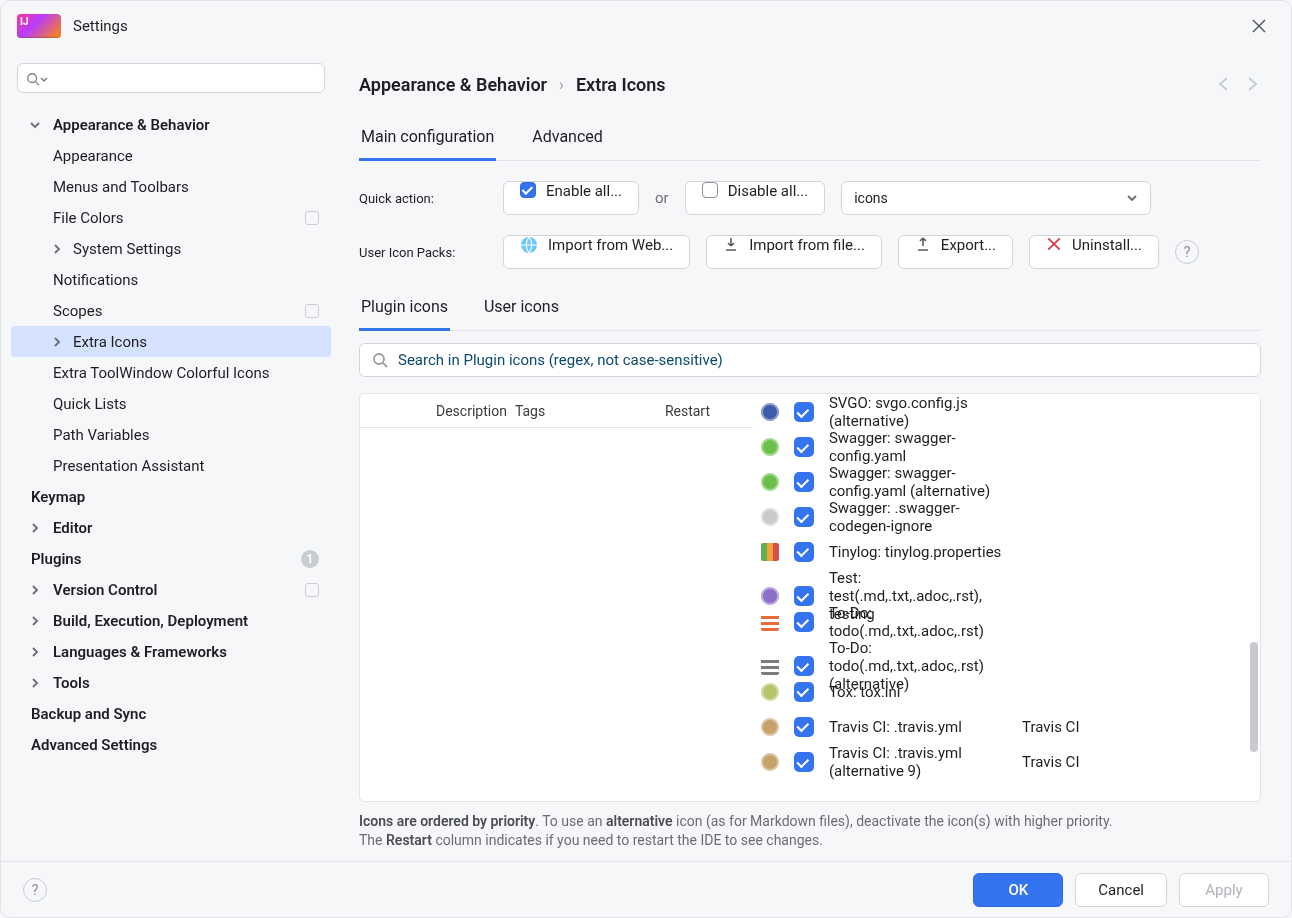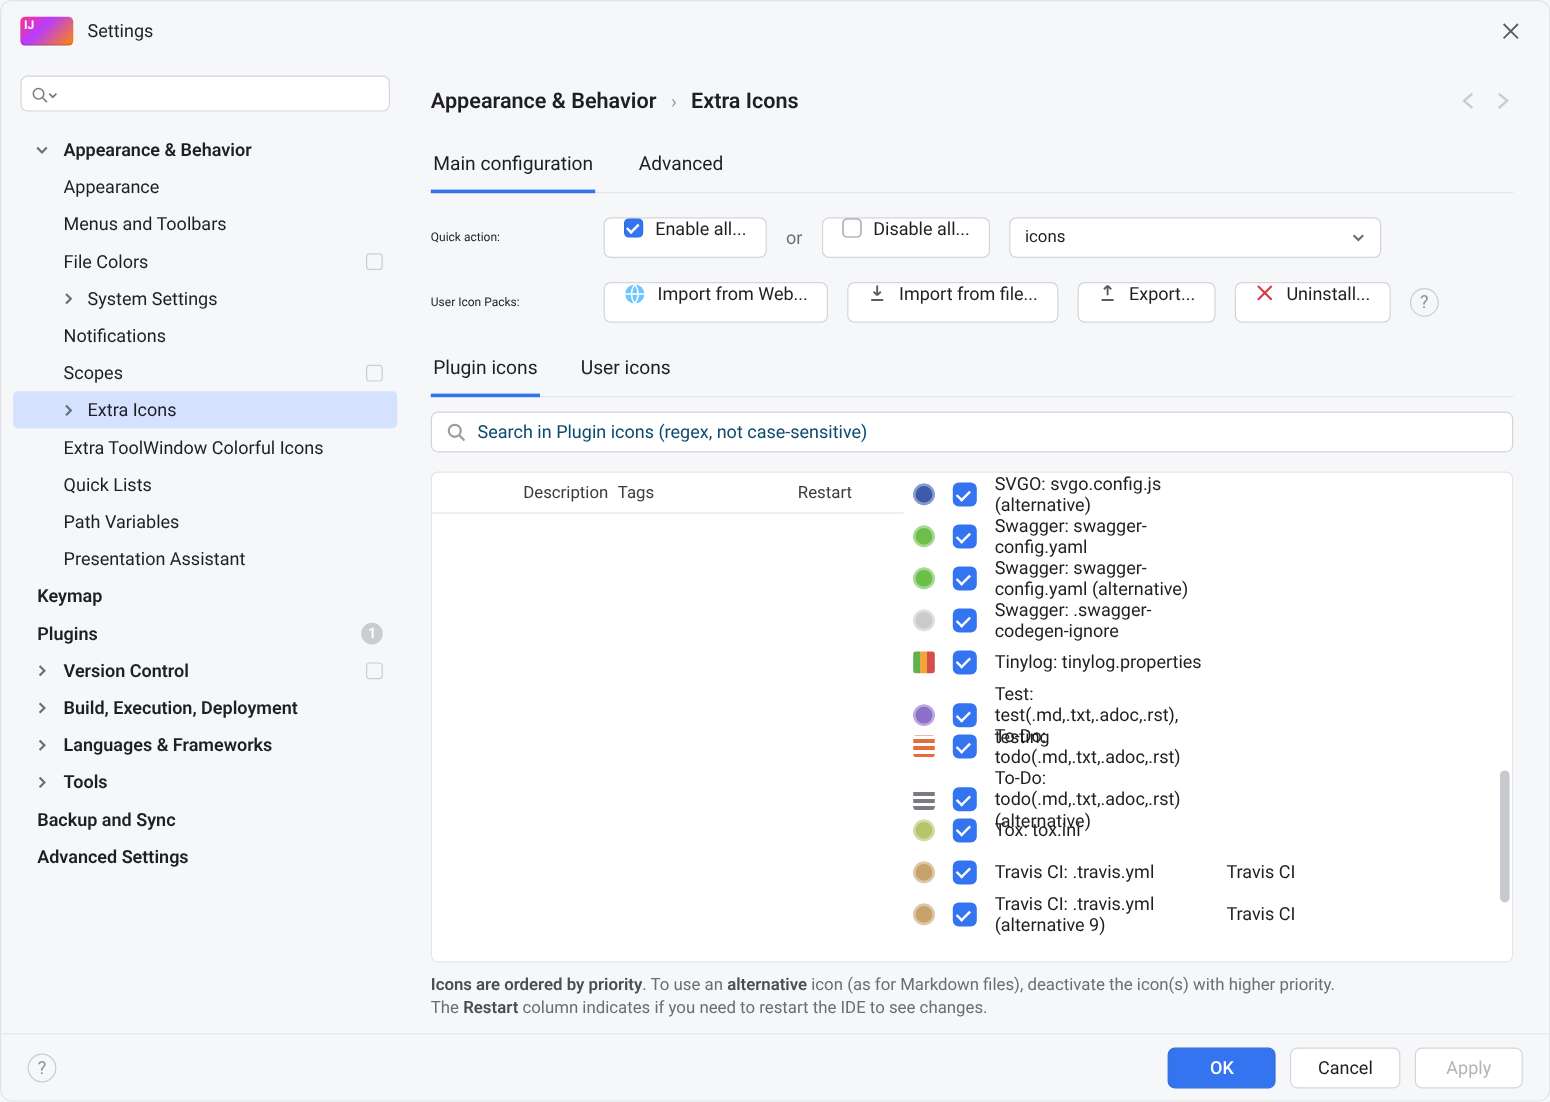--- a/index.html
+++ b/index.html
@@ -146,21 +146,21 @@
     border-bottom: 3px solid transparent;
     margin-bottom:-1px;
   }
   .tab.active { border-bottom-color: var(--accent); }
 
   .row {
     display:flex; align-items:center; gap:16px;
     margin-top:20px;
     flex-wrap:nowrap;
   }
-  .row-label { font-size:10px; width:128px; }
+  .row-label { font-size:13px; width:128px; }
   .btn {
     height:34px;
     border:1px solid var(--border);
     background:#fff;
     border-radius:6px;
     padding: 0 16px;
     display:inline-flex; gap:10px;
     font-size:15px; color:var(--text);
     cursor:pointer;
     white-space:nowrap;
@@ -379,20 +379,28 @@
           <div class="tree-item depth1">
             <span>Presentation Assistant</span>
           </div>
         </li>
         <li>
           <div class="tree-item bold">
             <span>Keymap</span>
           </div>
         </li>
         <li>
+          <div class="tree-item bold" style="padding-left: 42px;">
+            <svg viewBox="0 0 12 12" class="chev" style="left: 20px;">
+              <path d="M4 2 L8 6 L4 10"></path>
+            </svg>
+            <span>Editor</span>
+          </div>
+        </li>
+        <li>
           <div class="tree-item bold">
             <span>Plugins</span>
             <div class="badge-num">1</div>
           </div>
         </li>
         <li>
           <div class="tree-item bold" style="padding-left: 42px;">
             <svg viewBox="0 0 12 12" class="chev" style="left: 20px;">
               <path d="M4 2 L8 6 L4 10"></path>
             </svg>

